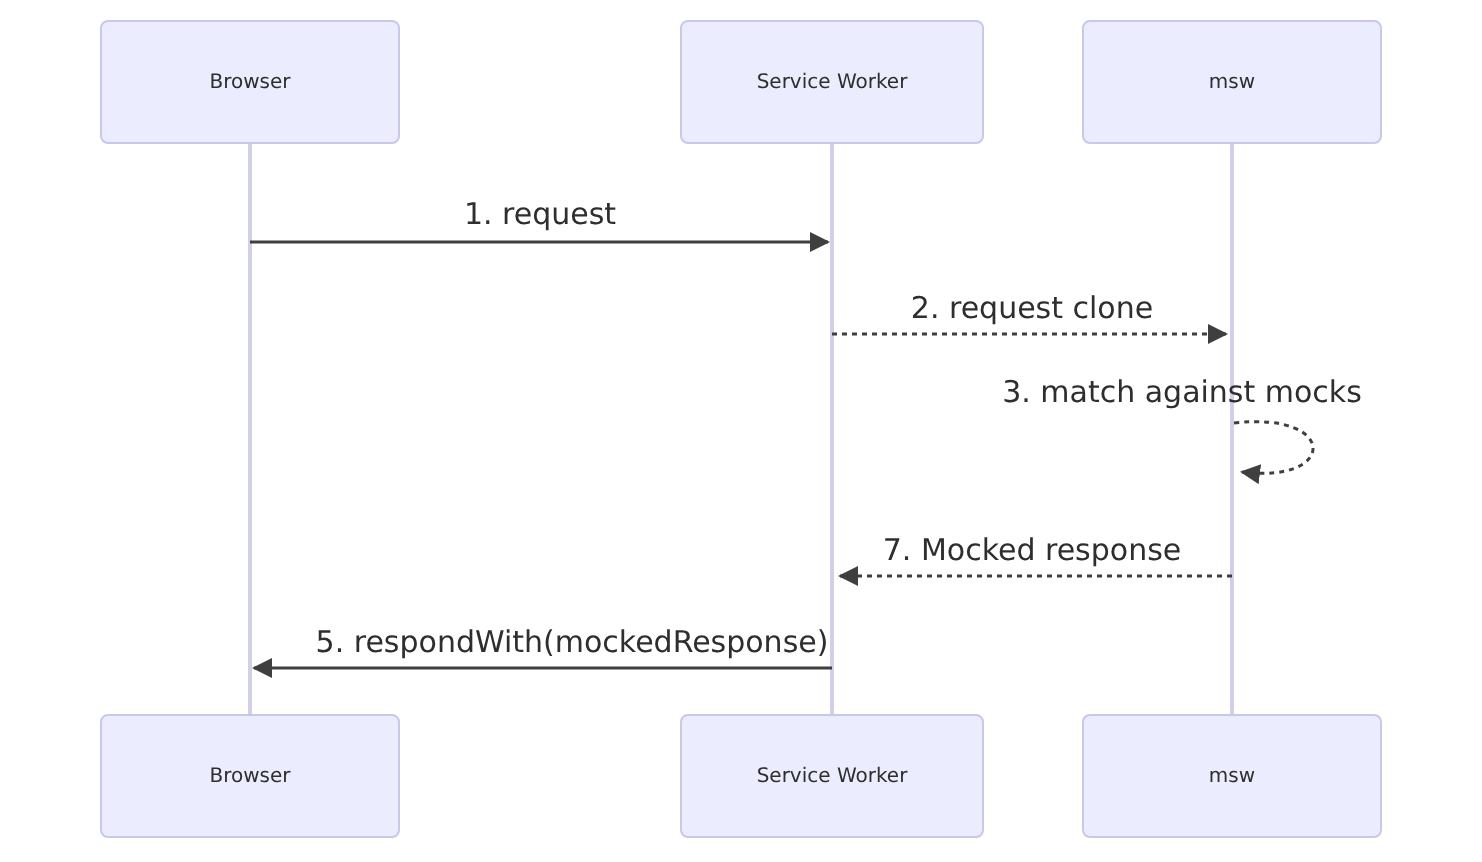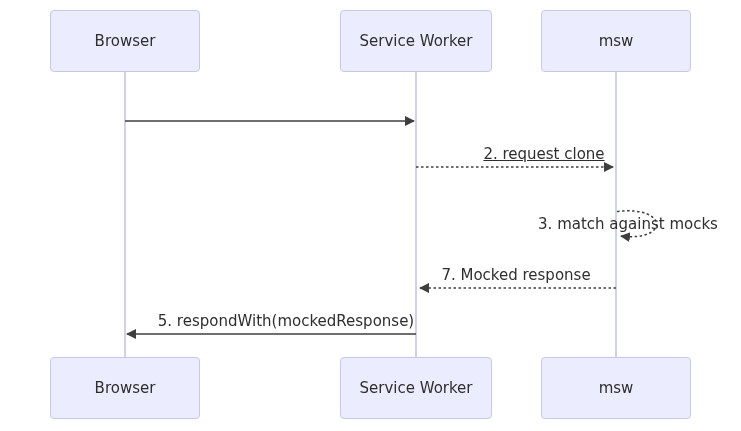--- a/index.html
+++ b/index.html
@@ -28,40 +28,40 @@
   }
   .actor-box {
     position: absolute;
     height: 62px;
     background: var(--actor-fill);
     border: 1px solid var(--actor-border);
     border-radius: 4px;
     display: flex;
     align-items: center;
     justify-content: center;
-    font-size: 15px;
+    font-size: 10px;
     color: var(--text);
   }
   .actor-browser-top    { left: 50px;  top: 10px;  width: 150px; }
   .actor-sw-top         { left: 340px; top: 10px;  width: 152px; }
   .actor-msw-top        { left: 541px; top: 10px;  width: 150px; }
   .actor-browser-bottom { left: 50px;  top: 357px; width: 150px; }
   .actor-sw-bottom      { left: 340px; top: 357px; width: 152px; }
   .actor-msw-bottom     { left: 541px; top: 357px; width: 150px; }
   .msg-label {
     position: absolute;
     transform: translateX(-50%);
     white-space: nowrap;
     font-size: 15px;
     line-height: 18px;
     color: var(--text);
   }
   .msg-1 { left: 270px; top: 98px;  }
-  .msg-2 { left: 544px; top: 145px; text-decoration: underline; }
-  .msg-3 { left: 628px; top: 187px; margin-top: 28px; }
+  .msg-2 { left: 516px; top: 145px; }
+  .msg-3 { left: 591px; top: 187px; }
   .msg-4 { left: 516px; top: 266px; }
   .msg-5 { left: 286px; top: 312px; }
   svg .lifeline {
     stroke: var(--lifeline);
     stroke-width: 2;
   }
   svg .msg-line {
     stroke: var(--arrow);
     stroke-width: 1.5;
     fill: none;
@@ -114,18 +114,19 @@
   <div class="actor-box actor-browser-bottom">
     <span>Browser</span>
   </div>
   <div class="actor-box actor-sw-bottom">
     <span>Service Worker</span>
   </div>
   <div class="actor-box actor-msw-bottom">
     <span>msw</span>
   </div>
 
+  <div class="msg-label msg-1">1. request</div>
   <div class="msg-label msg-2">2. request clone</div>
   <div class="msg-label msg-3">3. match against mocks</div>
   <div class="msg-label msg-4">7. Mocked response</div>
   <div class="msg-label msg-5">5. respondWith(mockedResponse)</div>
 
 </div>
 
 </body></html>

